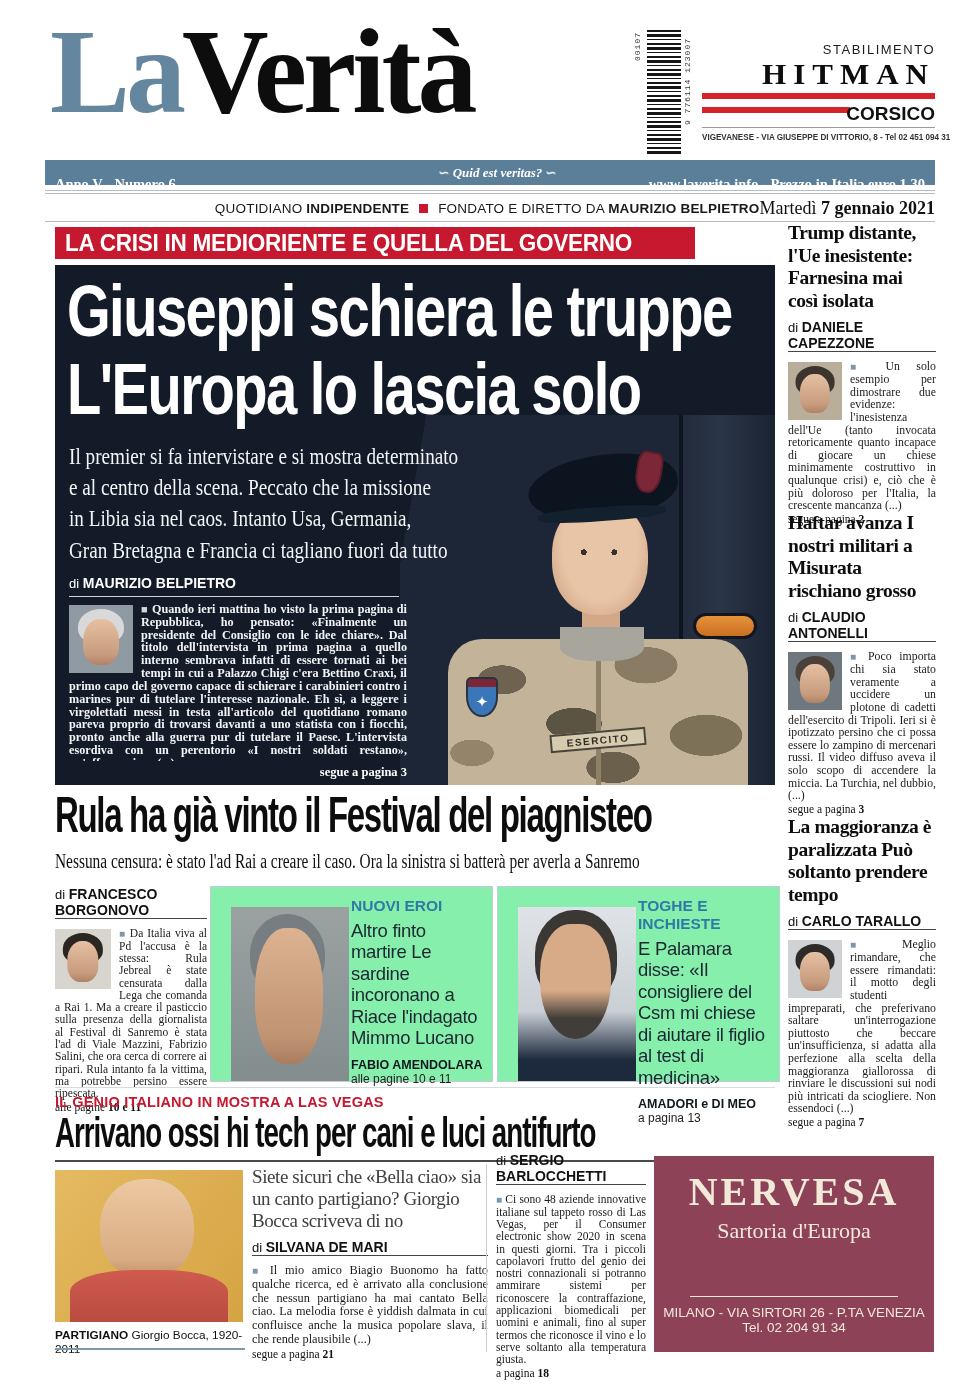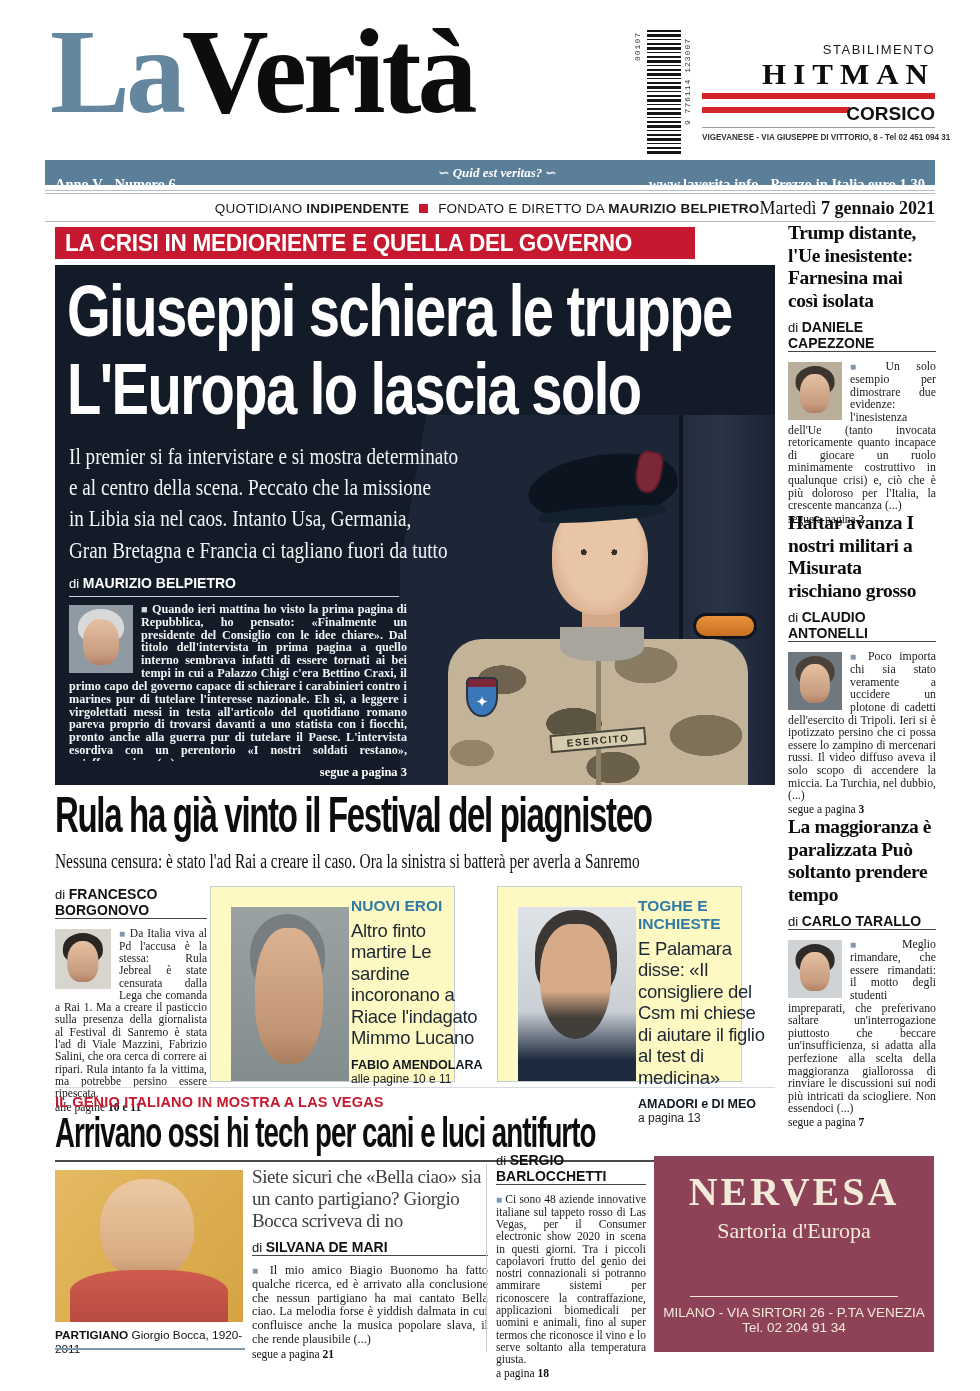--- a/index.html
+++ b/index.html
@@ -140,21 +140,21 @@
   .rula-h { left:55px; top:790px; font-family:"Liberation Sans",sans-serif; font-weight:700;
       font-size:50px; line-height:1; letter-spacing:-2px; color:#0d0d0d; }
   .rula-h .cx { transform:scaleX(.66); }
   .rula-stand { left:55px; top:850px; font-size:20.5px; color:#111; }
   .rula-stand .cx { transform:scaleX(.75); }
 
   .borg { left:55px; top:886px; width:152px; }
   .borg .r-body::before { color:#7d96ad; }
   .borg .portrait { width:56px; height:60px; }
 
-  .feature-box { position:absolute; top:886px; width:245px; height:196px; background:#fef9c3;
+  .feature-box { position:absolute; top:886px; width:283px; height:196px; background:#86efac;
       border:1px solid #c3ccd4; padding:10px; }
   .fb-photo { position:absolute; left:10px; top:10px; width:118px; height:174px; overflow:hidden; }
   .fb-text { position:absolute; left:140px; top:10px; width:133px; }
   .fb-kicker { font-family:"Liberation Sans",sans-serif; font-weight:700; font-size:15.5px; color:#2f7ba6; }
   .fb-title { margin-top:5px; font-family:"Liberation Sans",sans-serif; font-size:18.5px;
       line-height:1.16; color:#1d2733; letter-spacing:-.3px; }
   .fb-author { margin-top:9px; font-family:"Liberation Sans",sans-serif; font-weight:700; font-size:12.5px; color:#101820; }
   .fb-pages { font-family:"Liberation Sans",sans-serif; font-size:12px; color:#222; }
   .box1 { left:210px; } .box2 { left:497px; }
 
@@ -302,21 +302,21 @@
     </div>
   </div>
 
   <div class="rcol-art" style="top:222px">
     <div class="r-title">Trump distante, l'Ue inesistente: Farnesina mai così isolata</div>
     <div class="r-byline byline">
       <span>di</span>
       <span class="nm">DANIELE CAPEZZONE</span>
     </div>
     <div class="r-body">
-      <span class="portrait p-capezzone"></span><span>Un solo esempio per dimostrare due evidenze: l'inesistenza dell'Ue (tanto invocata retoricamente quanto incapace di giocare un ruolo minimamente costruttivo in qualunque crisi) e, ciò che è più doloroso per l'Italia, la crescente mancanza (...)</span>
+      <span class="portrait p-capezzone"></span><span>Un solo esempio per dimostrare due evidenze: l'inesistenza dell'Ue (tanto invocata retoricamente quanto incapace di giocare un chiese minimamente costruttivo in qualunque crisi) e, ciò che è più doloroso per l'Italia, la crescente mancanza (...)</span>
     </div>
     <div class="r-cont">
       <span>segue a pagina</span>
       <b>2</b>
     </div>
   </div>
 
   <div class="rcol-art" style="top:512px">
     <div class="r-title">Haftar avanza I nostri militari a Misurata rischiano grosso</div>
     <div class="r-byline byline">

